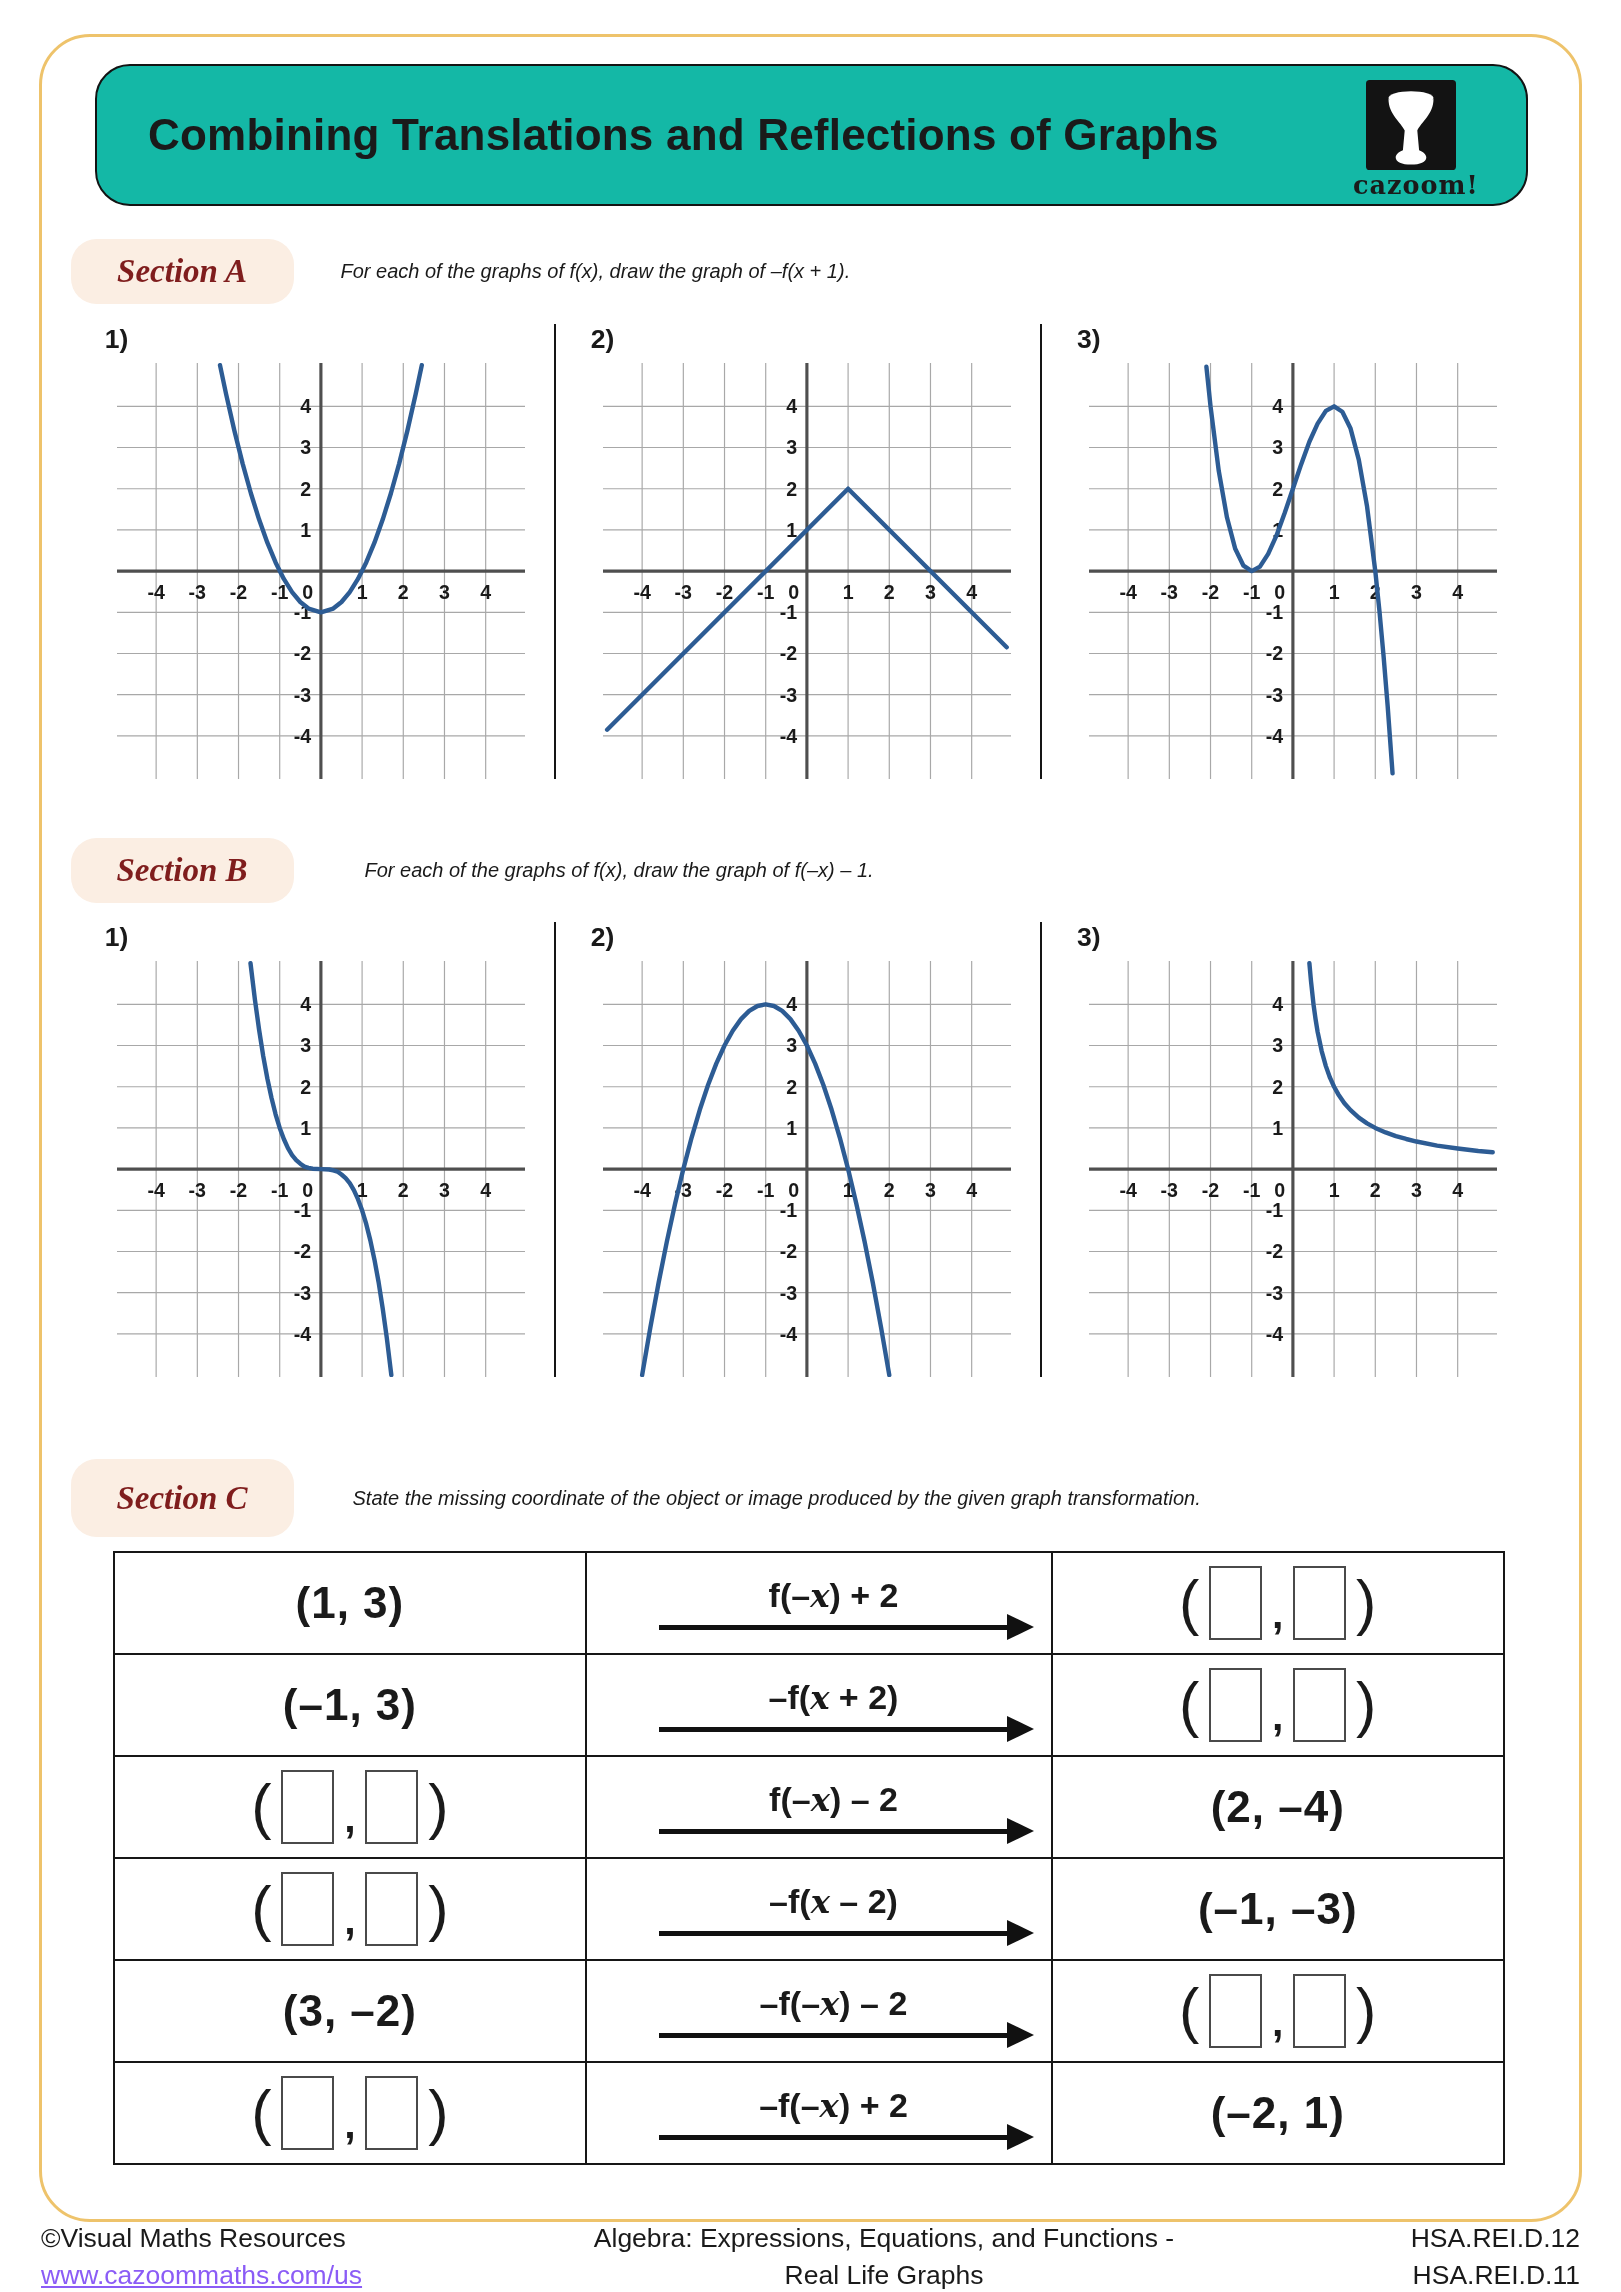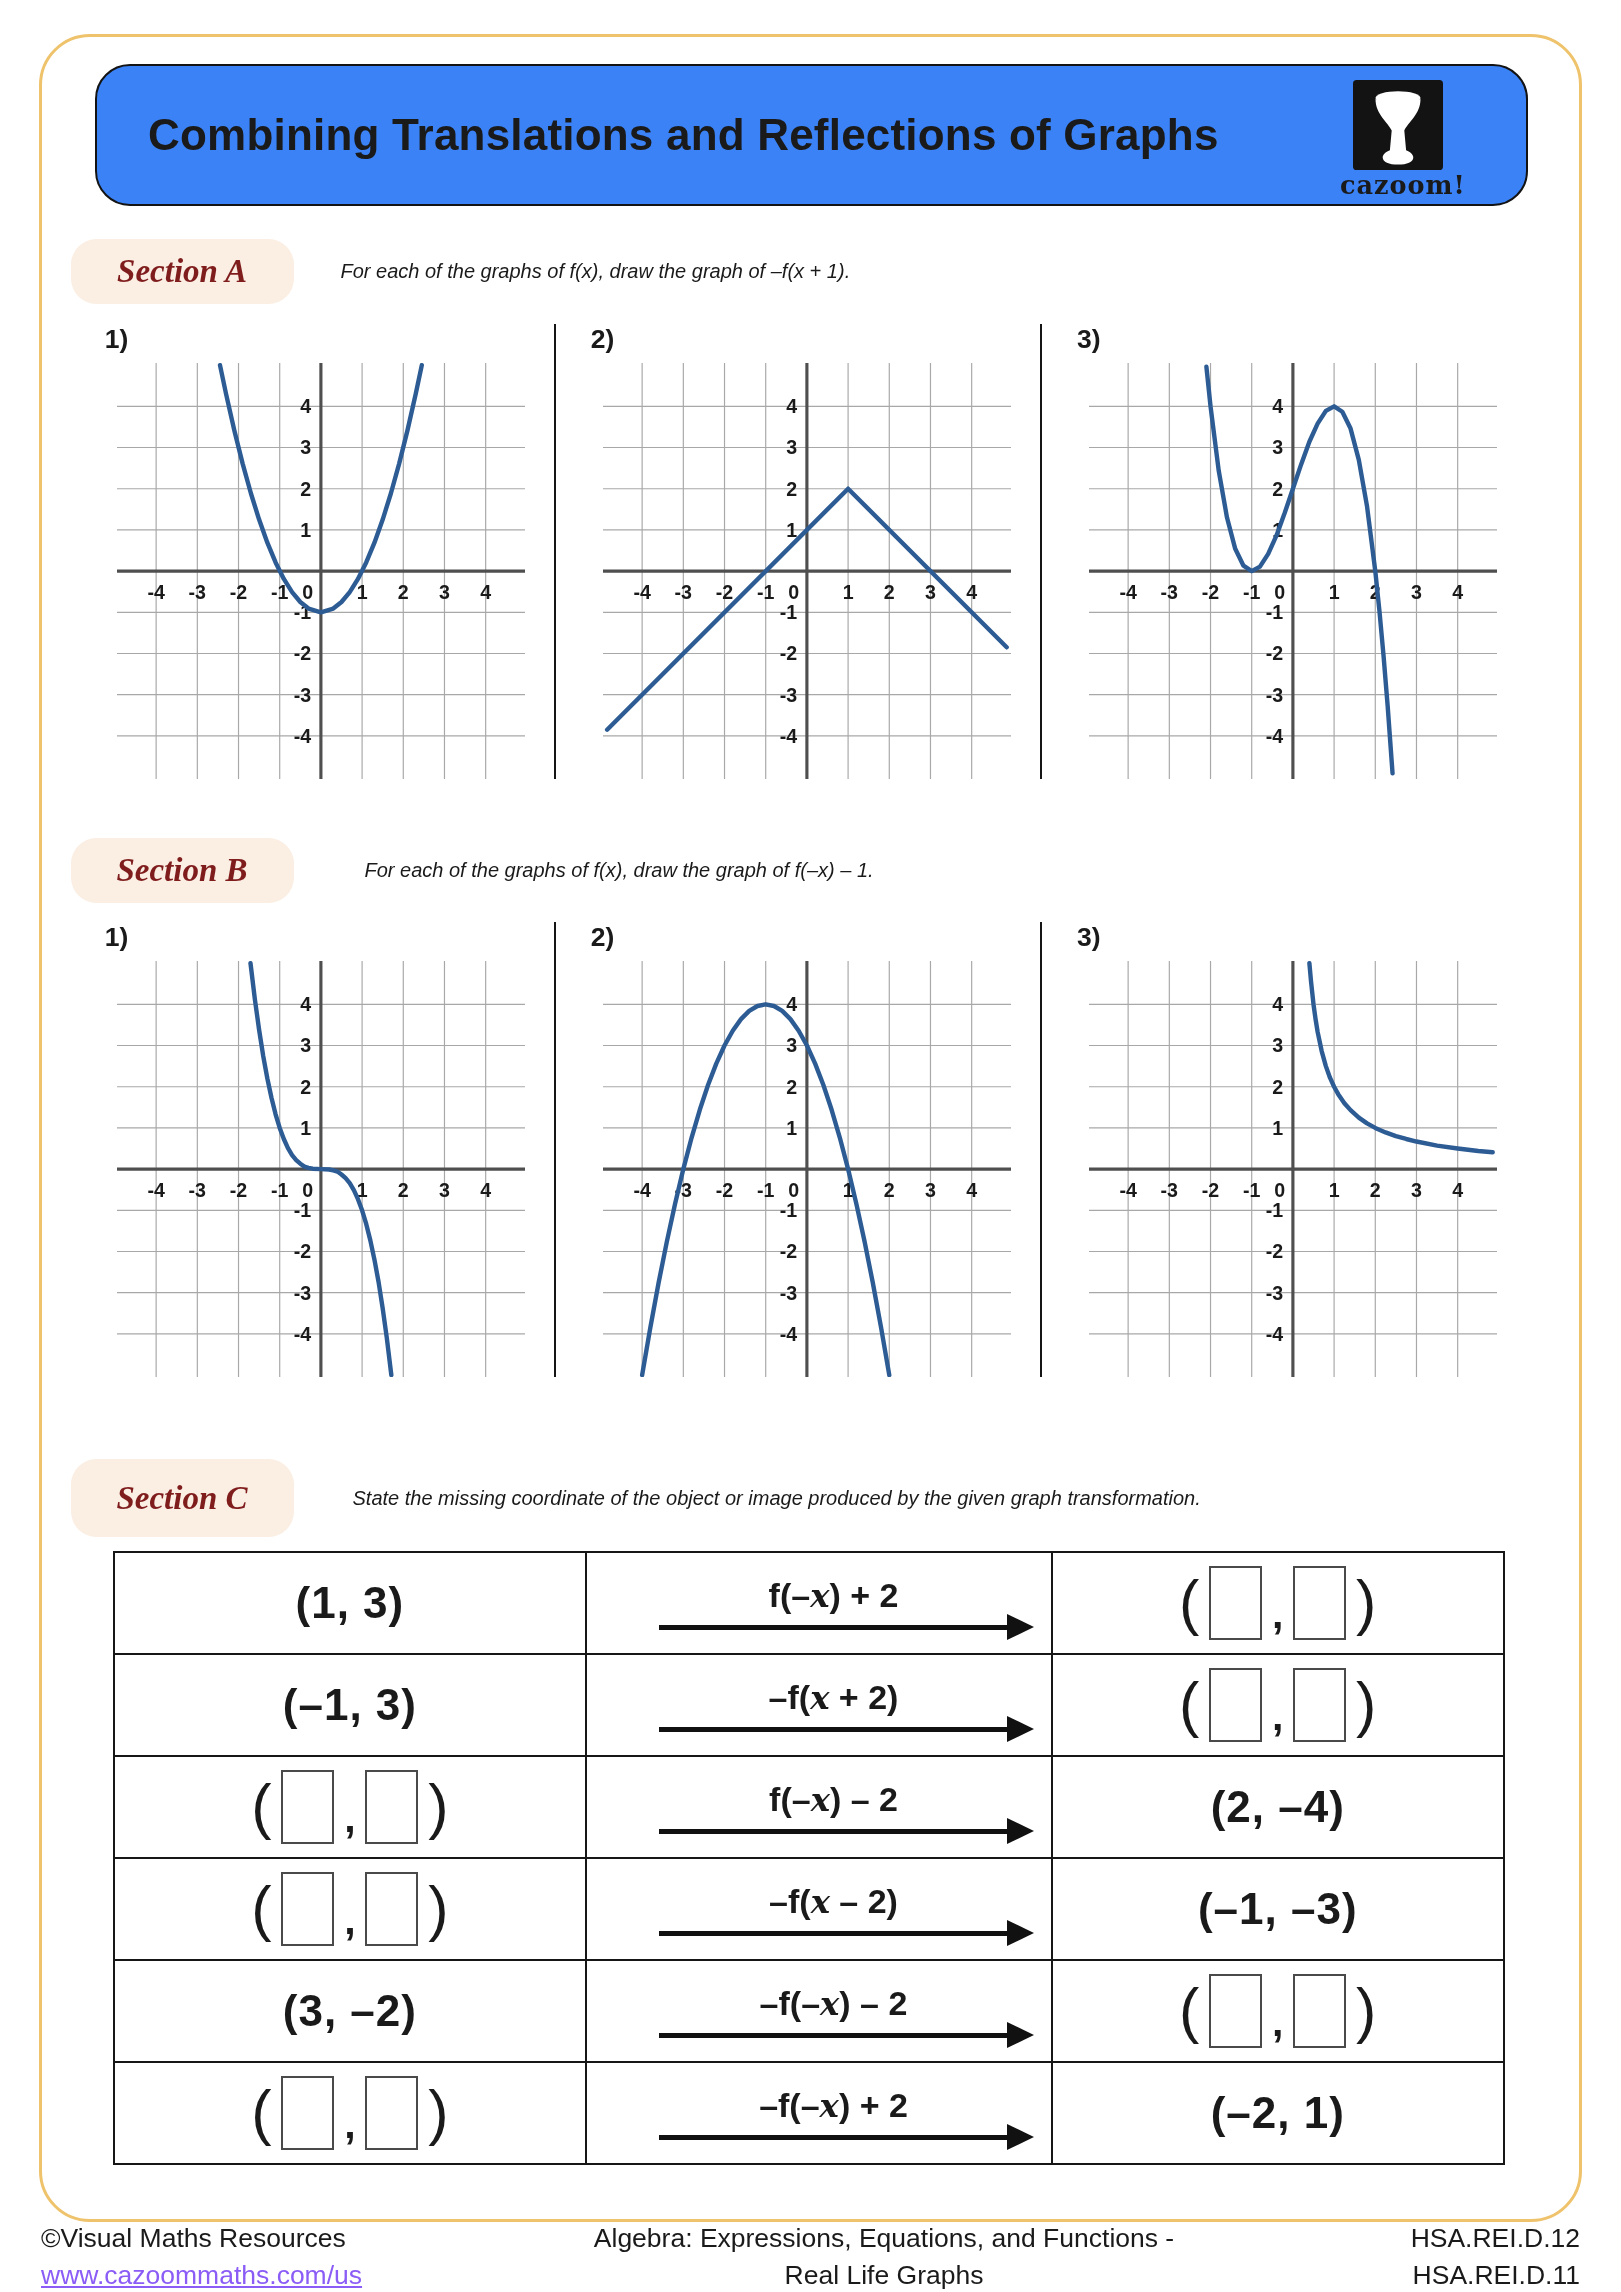--- a/index.html
+++ b/index.html
@@ -15,28 +15,28 @@
     position: absolute; left: 39px; top: 34px;
     width: 1543px; height: 2188px;
     border: 3.9px solid #eec36b; border-radius: 51px;
     pointer-events: none;
   }
   .content { position: relative; padding: 0 95px; }
 
   
   .title-box {
     margin-top: 64px; height: 142px; width: 1433px;
-    background: #3b82f6;
+    background: #14b8a6;
     border: 2.9px solid #131313; border-radius: 35px;
     display: flex; align-items: center;
     position: relative;
     padding-left: 51px;
   }
   .title-box h1 { font-size: 44px; font-weight: 700; letter-spacing: 0.2px; }
-  .logo { position: absolute; right: 70px; top: 13.7px; width: 116px; text-align: left; }
+  .logo { position: absolute; right: 57px; top: 13.7px; width: 116px; text-align: left; }
   .logo .logo-square { width: 90px; height: 90px; margin: 0 auto; display: block; }
   .logo .logo-word {
     font-family: "DejaVu Serif", serif; font-weight: 700;
     font-size: 25.5px; letter-spacing: 1px; margin-top: 0px; display: block;
   }
 
   
   .sec-row { display: flex; align-items: center; }
   .sec-row.a { margin-top: 33px; }
   .sec-row.b { margin-top: 59px; gap: 24px; }

